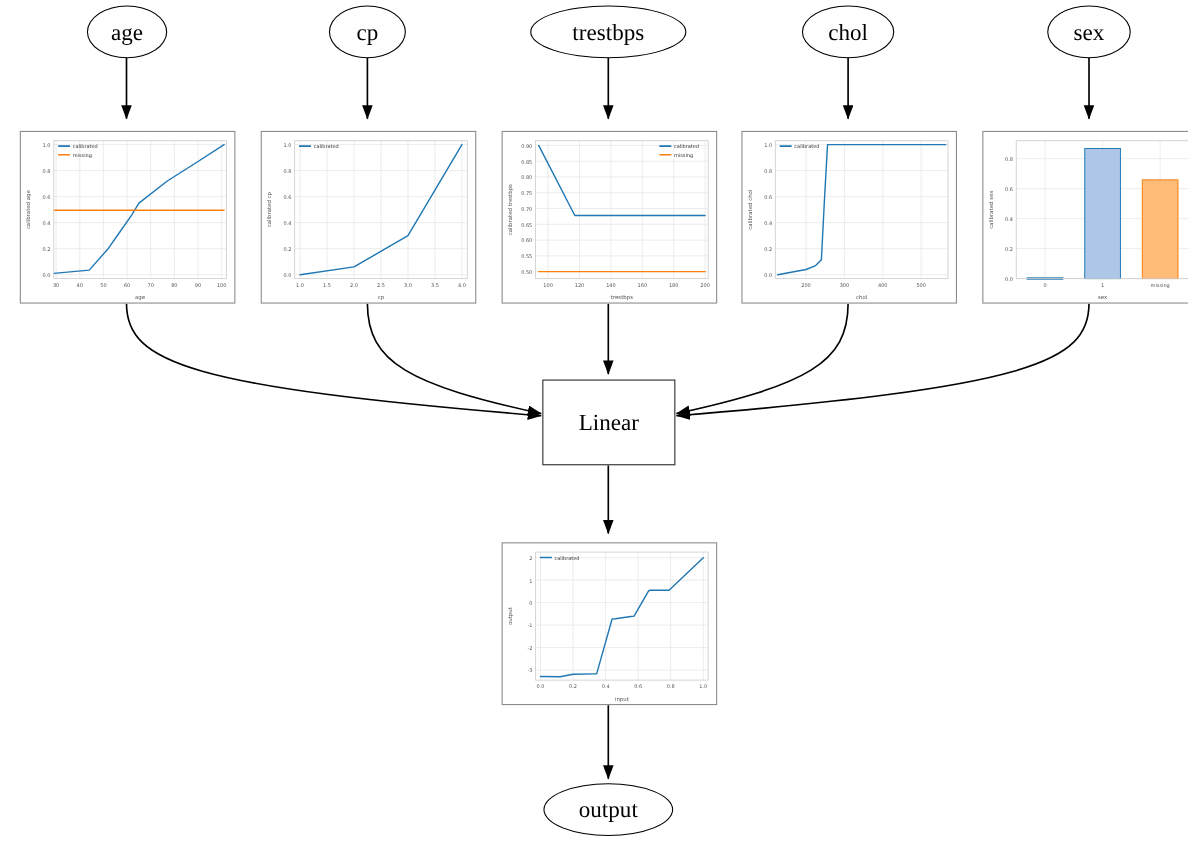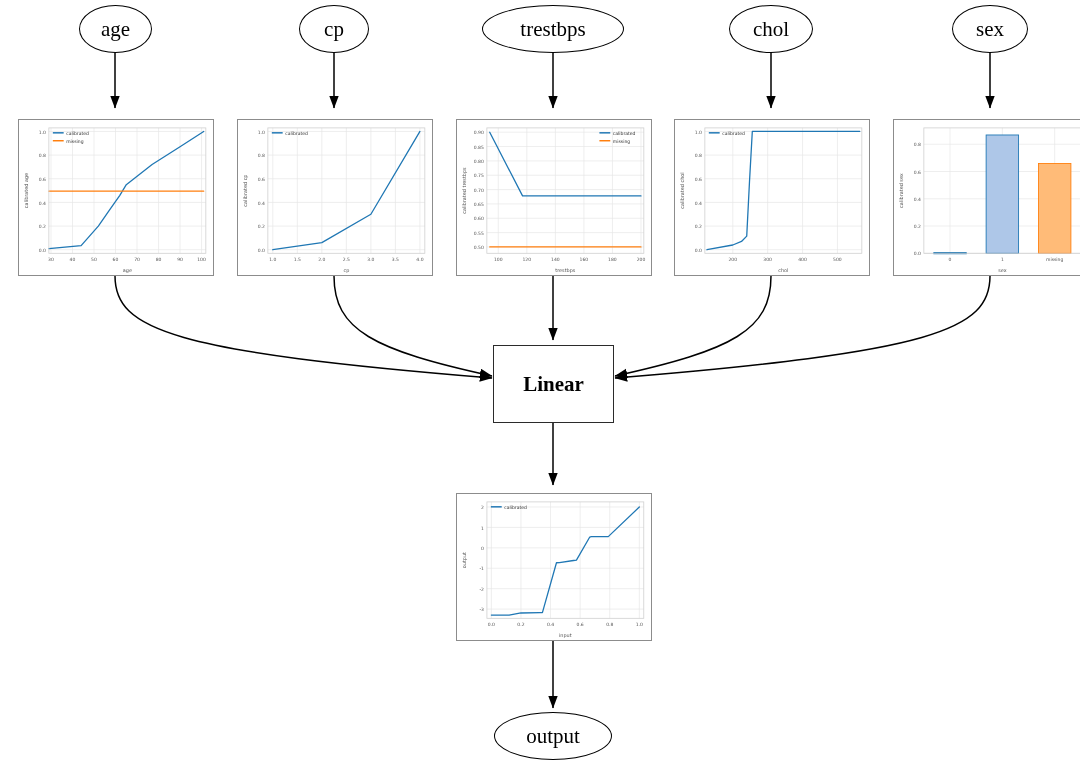--- a/index.html
+++ b/index.html
@@ -13,21 +13,20 @@
     position:absolute;border:1.2px solid #000;border-radius:50%;
     background:#fff;display:flex;align-items:center;justify-content:center;
     font-family:"Liberation Serif", serif;color:#000;
     box-sizing:border-box;
   }
   .node-box{
     position:absolute;border:1.2px solid #2b2b2b;background:#fff;
     display:flex;align-items:center;justify-content:center;
     font-family:"Liberation Serif", serif;color:#000;
     box-sizing:border-box;
-    font-weight:bold;
   }
   .plot-panel{
     position:absolute;border:1.3px solid #8c8c8c;background:#ffffff;
     box-sizing:border-box;overflow:hidden;
   }
   .plot-svg{display:block;width:100%;height:100%;}
   .edge-layer{position:absolute;left:0;top:0;width:1080px;height:767px;pointer-events:none;}
 </style>
 </head>
 <body>

